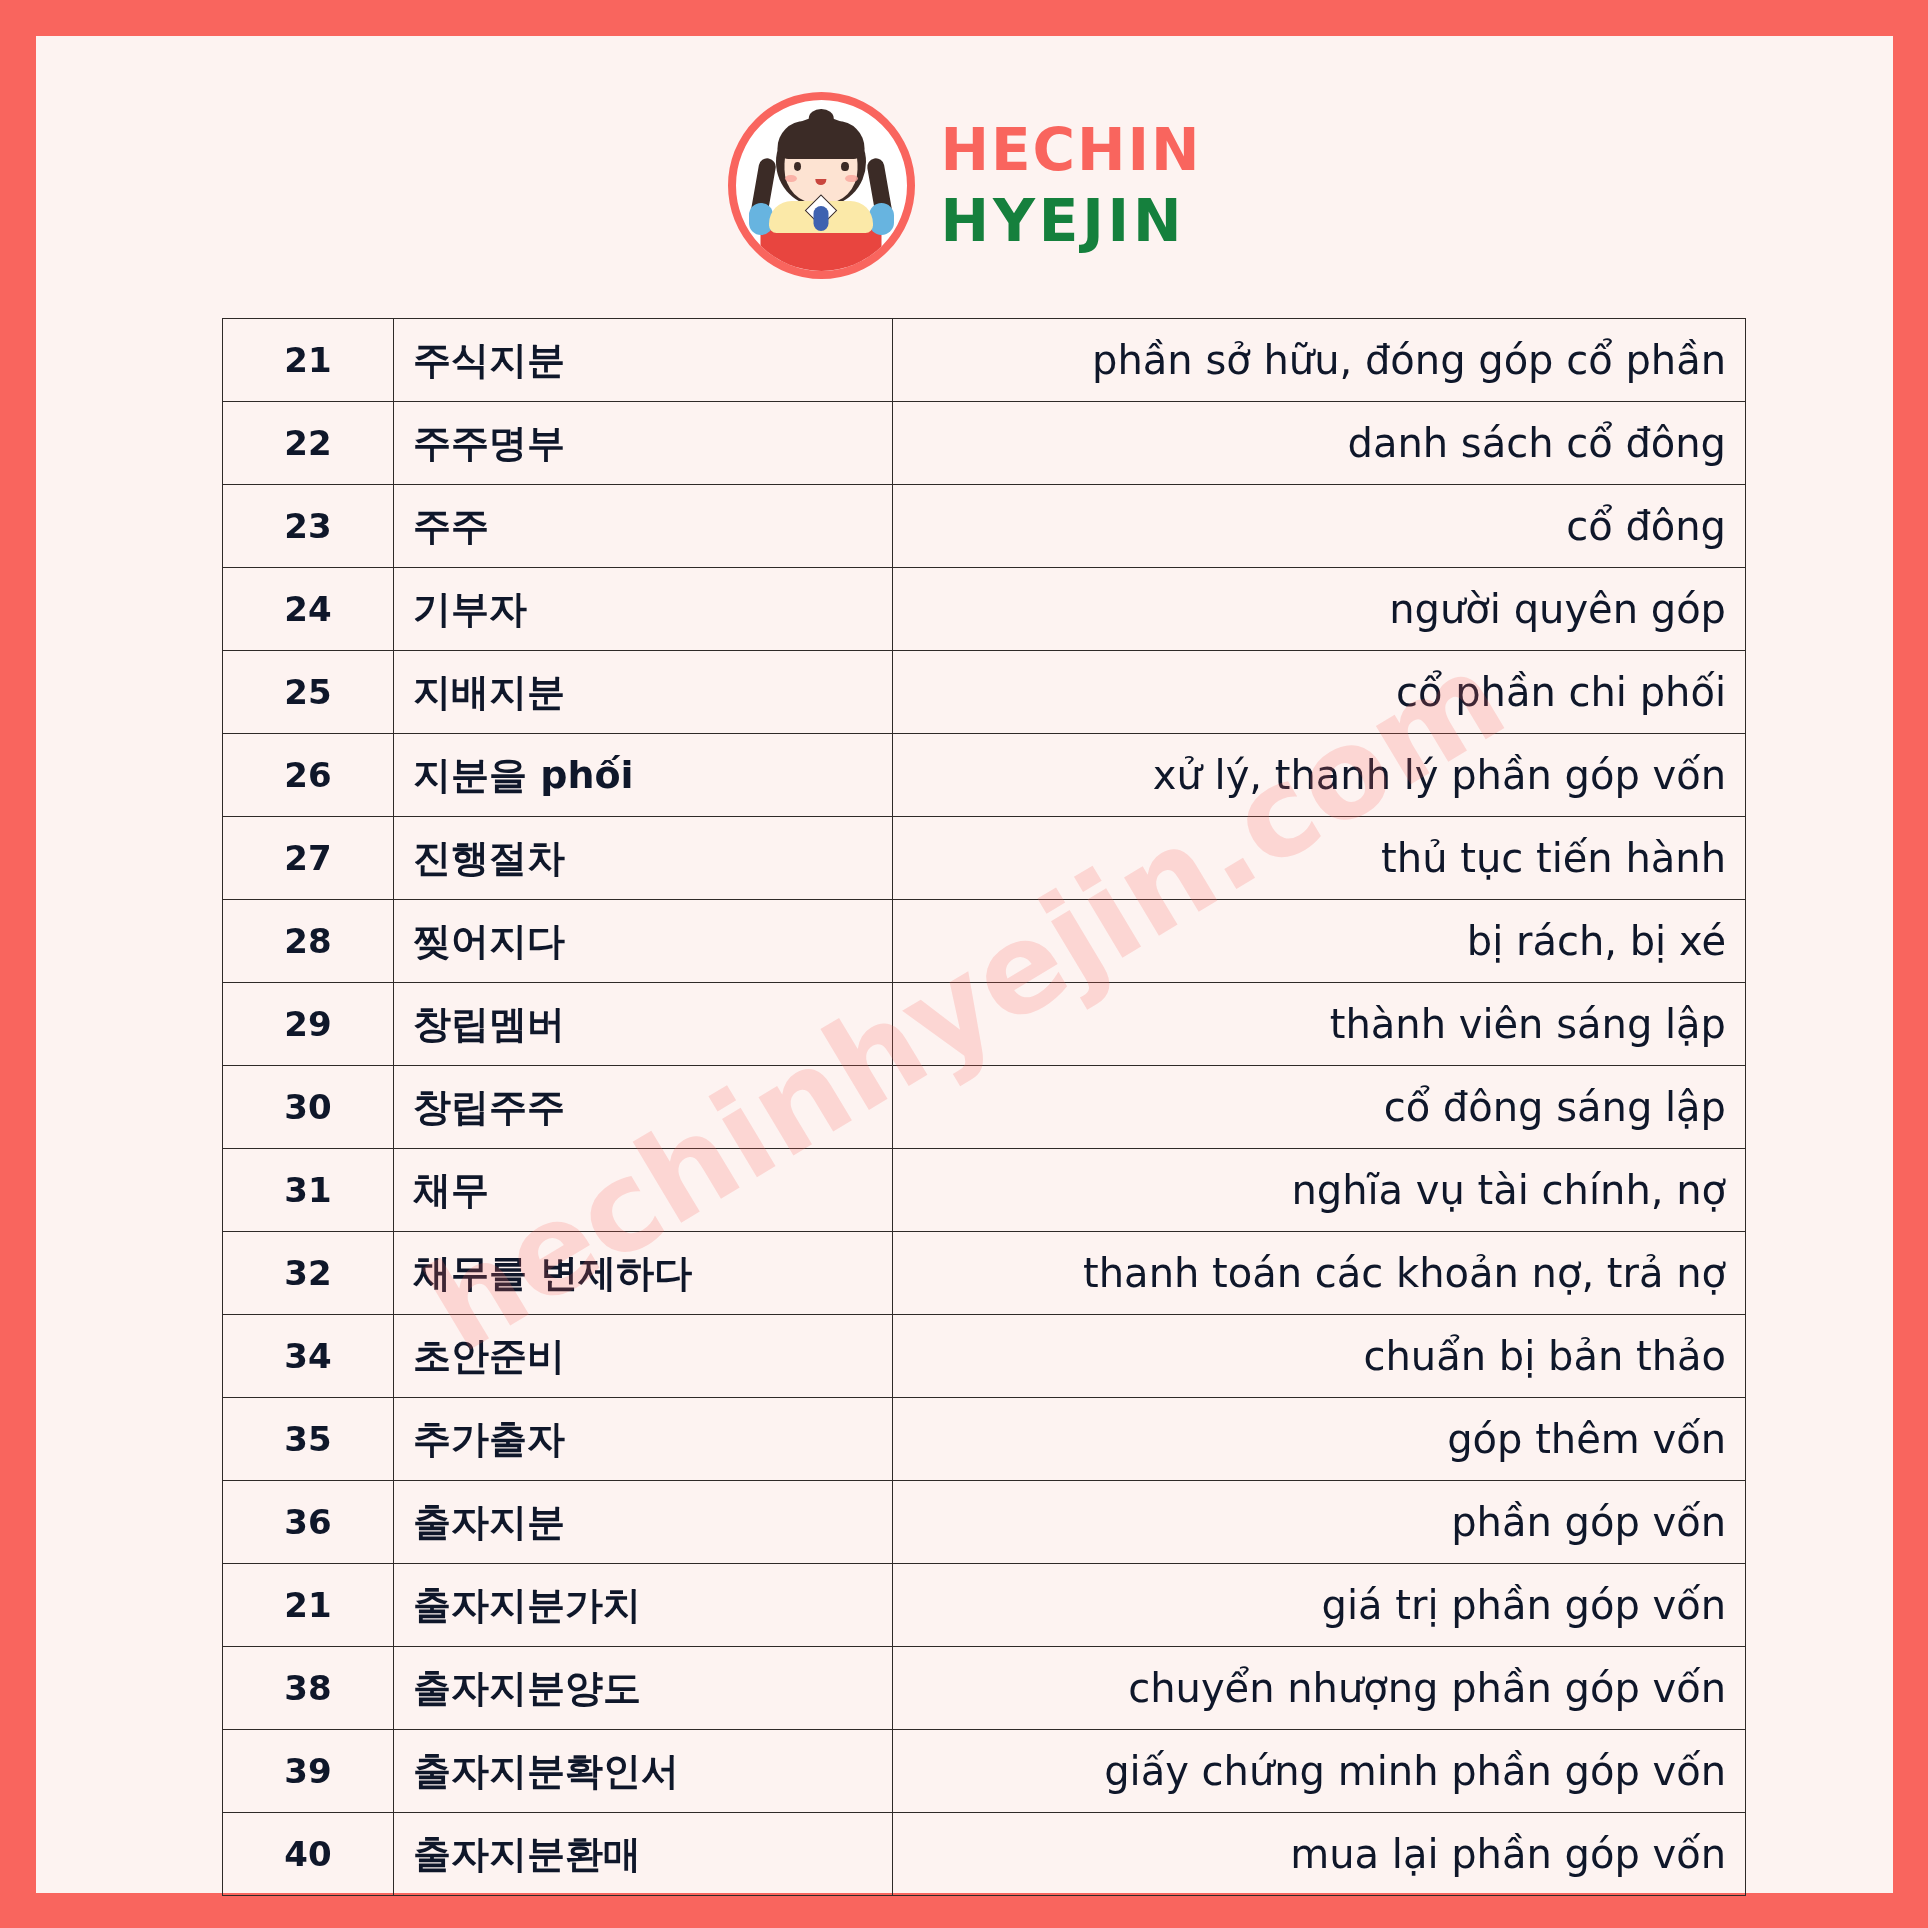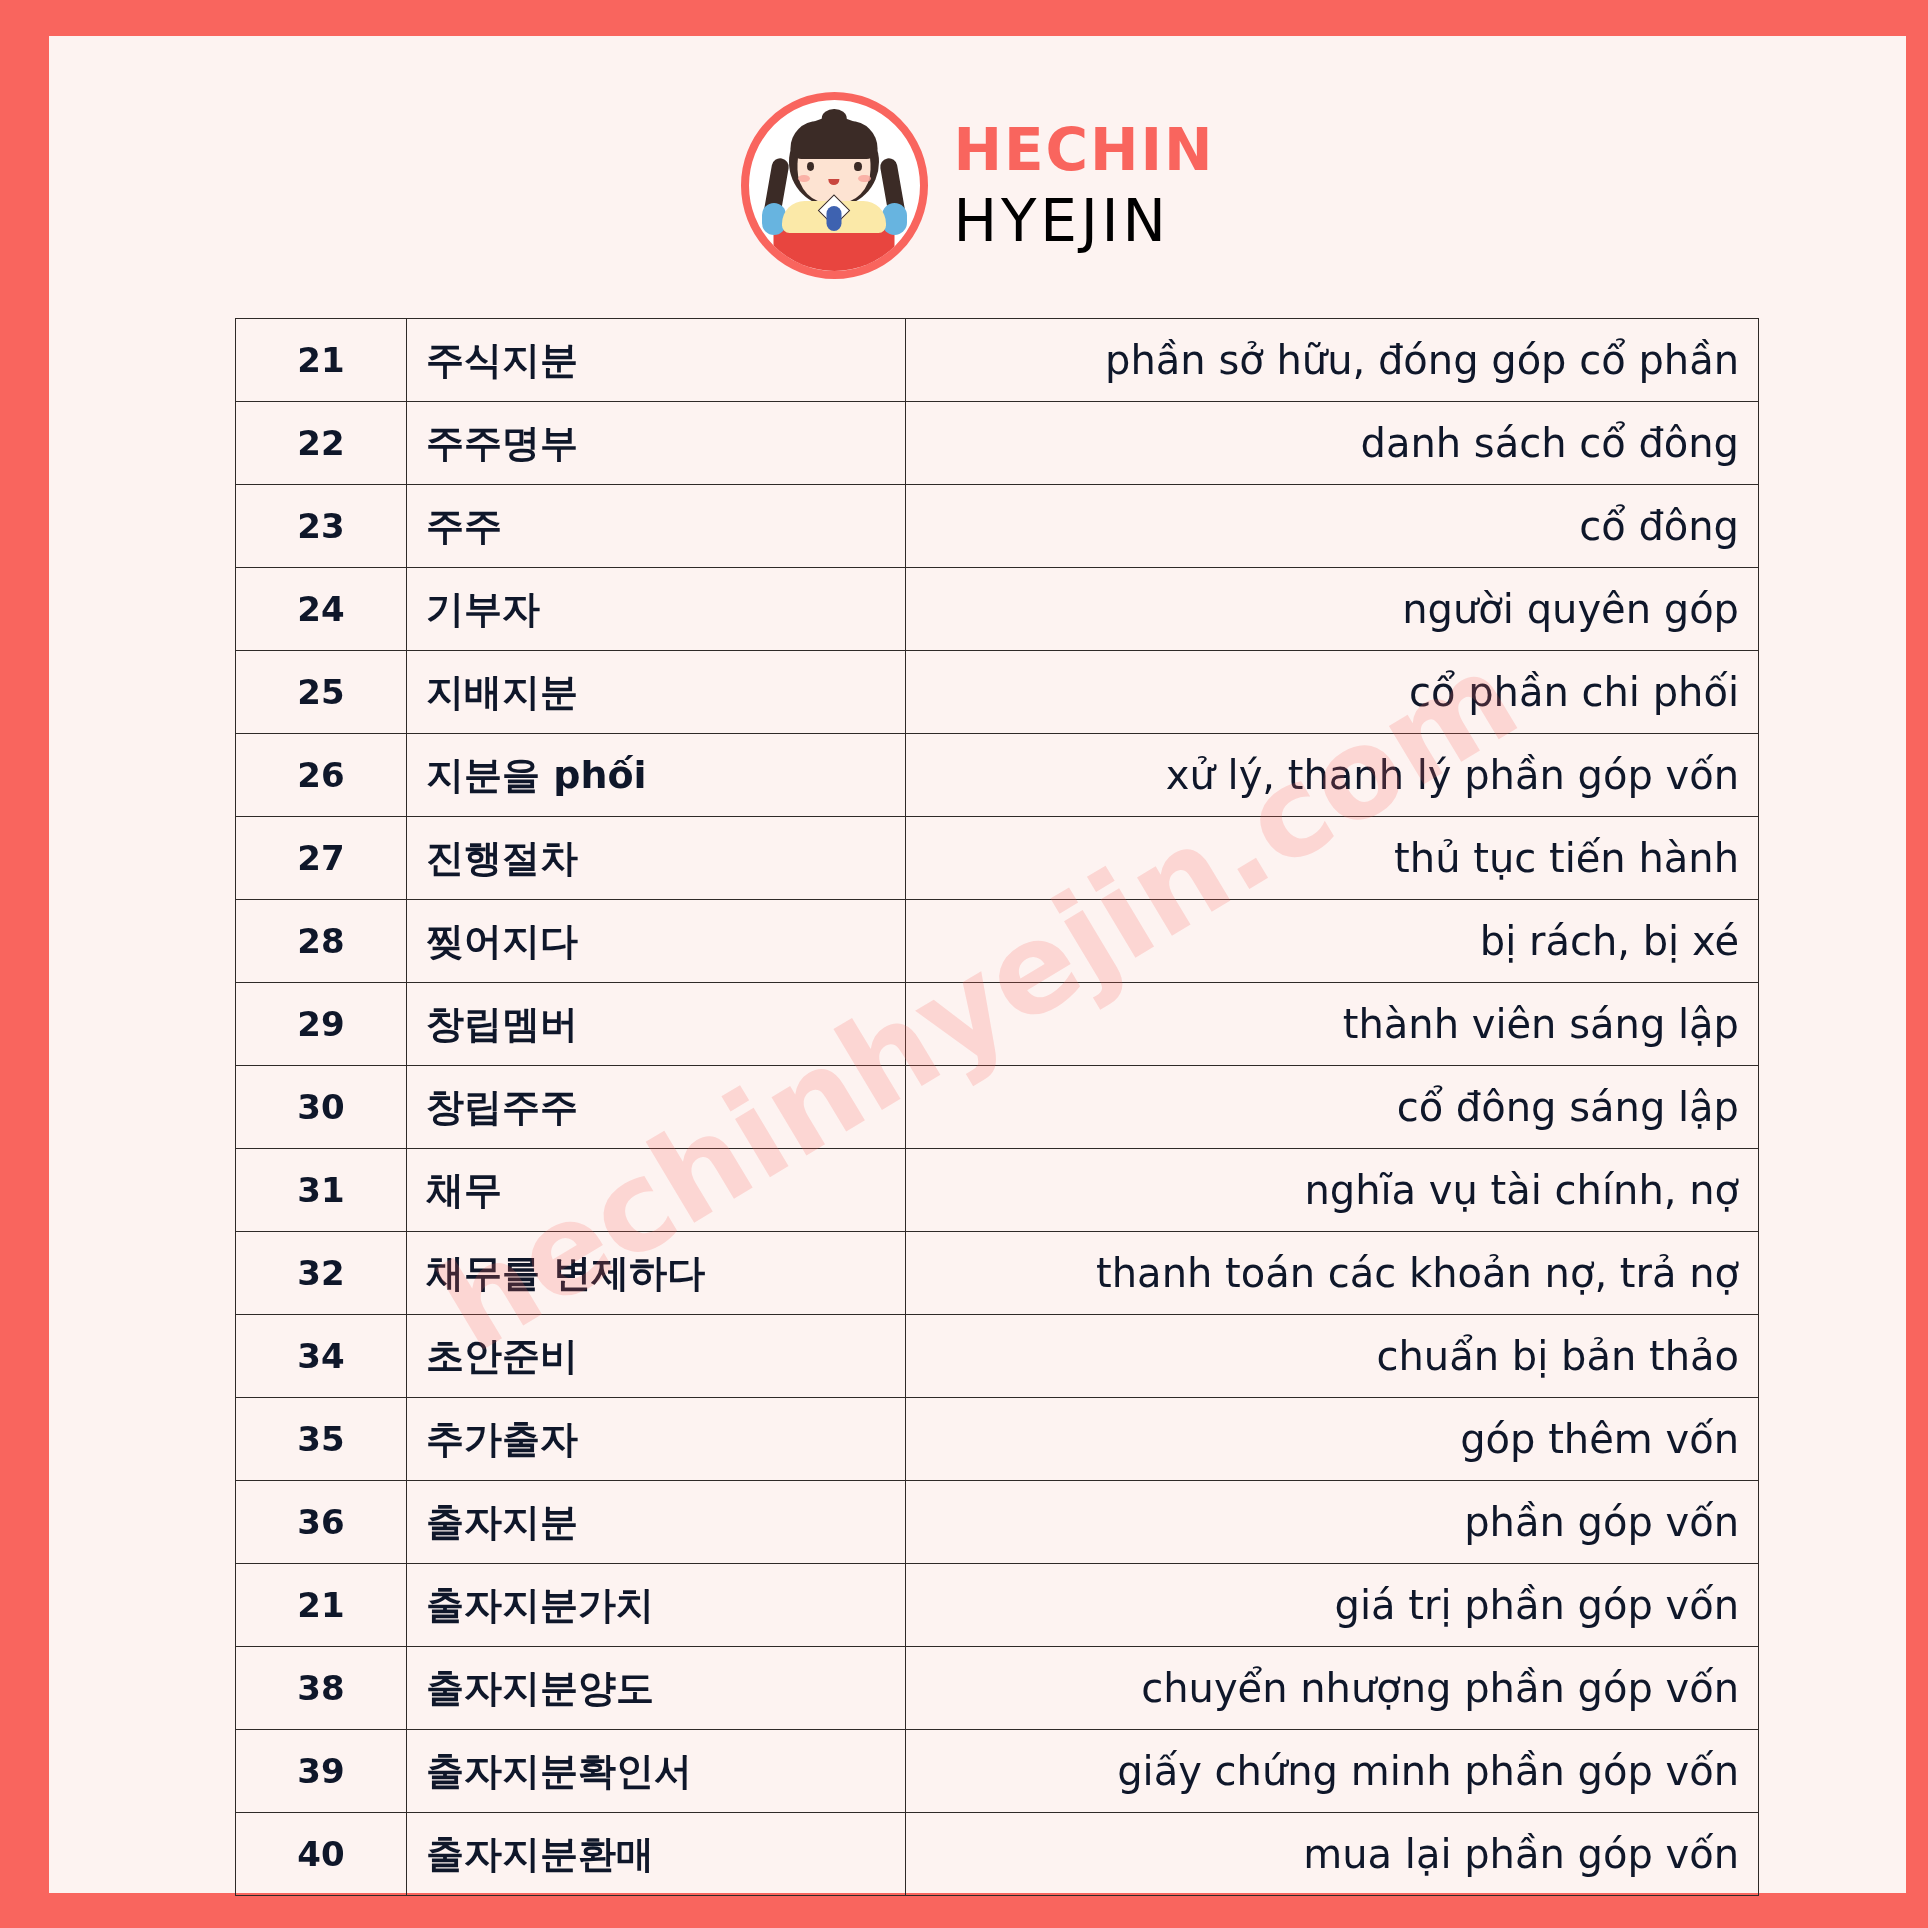--- a/index.html
+++ b/index.html
@@ -8,21 +8,21 @@
   }
   body {
     width: 1928px;
     height: 1928px;
     background: #f9655e;
     font-family: "DejaVu Sans", sans-serif;
     overflow: hidden;
   }
   .page {
     position: absolute;
-    left: 49px;
+    left: 36px;
     top: 36px;
     width: 1857px;
     height: 1857px;
     background: #fdf3f1;
     box-sizing: border-box;
   }
   .header {
     position: absolute;
     left: 0;
     top: 55px;
@@ -193,24 +193,24 @@
   }
   .brand-line1 {
     font-family: "DejaVu Sans", sans-serif;
     font-weight: bold;
     font-size: 58px;
     letter-spacing: 1.9px;
     color: #f9655e;
   }
   .brand-line2 {
     font-family: "DejaVu Sans", sans-serif;
-    font-weight: normal;
+    font-weight: bold;
     font-size: 58px;
     letter-spacing: 3.8px;
-    color: #000000;
+    color: #15803d;
     margin-top: 13px;
   }
   .table-wrap {
     position: absolute;
     left: 186px;
     top: 282px;
     width: 1524px;
   }
   table.vocab {
     border-collapse: collapse;

